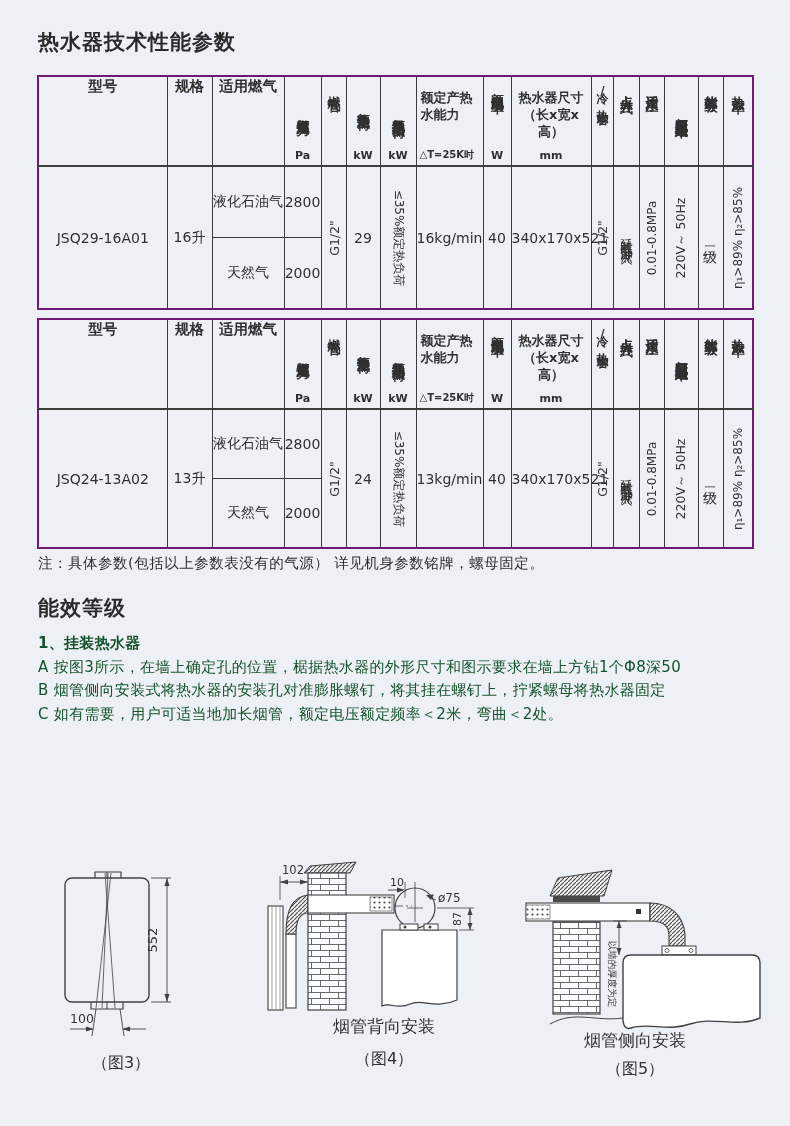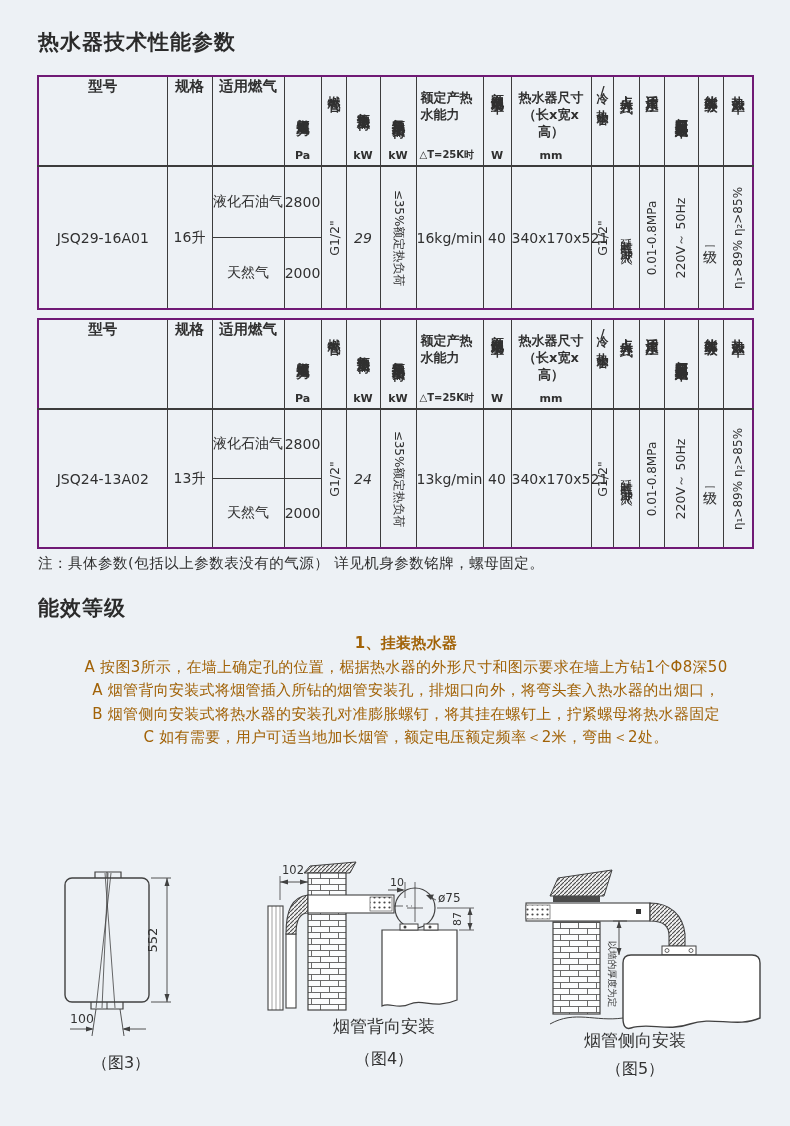--- a/index.html
+++ b/index.html
@@ -37,24 +37,24 @@
   .hwrap{display:inline-block;font-size:13px;font-weight:bold;margin-top:12px;
          text-align:left;word-break:break-all;line-height:17px;}
   .hwrap.ctr{text-align:center;}
   td.rel{position:relative;}
   .rcc,.rcw{position:absolute;left:50%;top:50%;white-space:nowrap;display:block;}
   .rcc{transform:translate(-50%,-50%) rotate(-90deg);}
   .rcw{transform:translate(-50%,-50%) rotate(90deg);}
   .vupd{writing-mode:vertical-rl;text-orientation:upright;display:inline-block;
         font-size:12.5px;letter-spacing:2px;}
   .fz12{font-size:12px;} .fz125{font-size:12.5px;} .fz13{font-size:13px;}
-  .fz15{font-size:15px;} .fz17{font-size:17px;font-style:italic;}
+  .fz15{font-size:15px;} .fz17{font-size:17px;}
   
   .note{font-size:14.5px;color:#2e2e2e;letter-spacing:0.5px;}
-  .inst{font-size:15px;color:#a16207;line-height:23.5px;letter-spacing:0.3px;text-align:center;}
+  .inst{font-size:15px;color:#14532d;line-height:23.5px;letter-spacing:0.3px;}
   .inst .b{font-weight:bold;}
   
   svg text{fill:#333;}
   svg line,svg path.st,svg rect.st,svg circle.st,svg polygon.st{
     stroke:#414141;fill:none;
   }
 </style>
 </head>
 <body>
 
@@ -278,21 +278,20 @@
 </tbody>
   </table>
 
 <div class="abs note" style="left:38px;top:554px;">注：具体参数(包括以上参数表没有的气源） 详见机身参数铭牌，螺母固定。</div>
 
 <div class="abs sec-title" style="left:38px;top:594px;">能效等级</div>
 
 <div class="abs inst" style="left:38px;top:632px;width:736px;">
   <div class="b">1、挂装热水器</div>
   <div>A 按图3所示，在墙上确定孔的位置，椐据热水器的外形尺寸和图示要求在墙上方钻1个Φ8深50</div>
-  <div>A 烟管背向安装式将烟管插入所钻的烟管安装孔，排烟口向外，将弯头套入热水器的出烟口，</div>
   <div>B 烟管侧向安装式将热水器的安装孔对准膨胀螺钉，将其挂在螺钉上，拧紧螺母将热水器固定</div>
   <div>C 如有需要，用户可适当地加长烟管，额定电压额定频率＜2米，弯曲＜2处。</div>
 </div>
 
 <svg class="abs" style="left:40px;top:868px;" width="180" height="212" viewBox="0 0 180 212">
   <g stroke="#414141" stroke-width="1.4" fill="none">
     <rect x="25" y="10" width="84" height="124" rx="7"></rect>
     <path d="M55 10 v-6 h26 v6" stroke-width="1.2"></path>
     <line x1="67" y1="4" x2="67" y2="10" stroke-width="1"></line>
     <path d="M51 134 v7 h32 v-7" stroke-width="1.2"></path>

